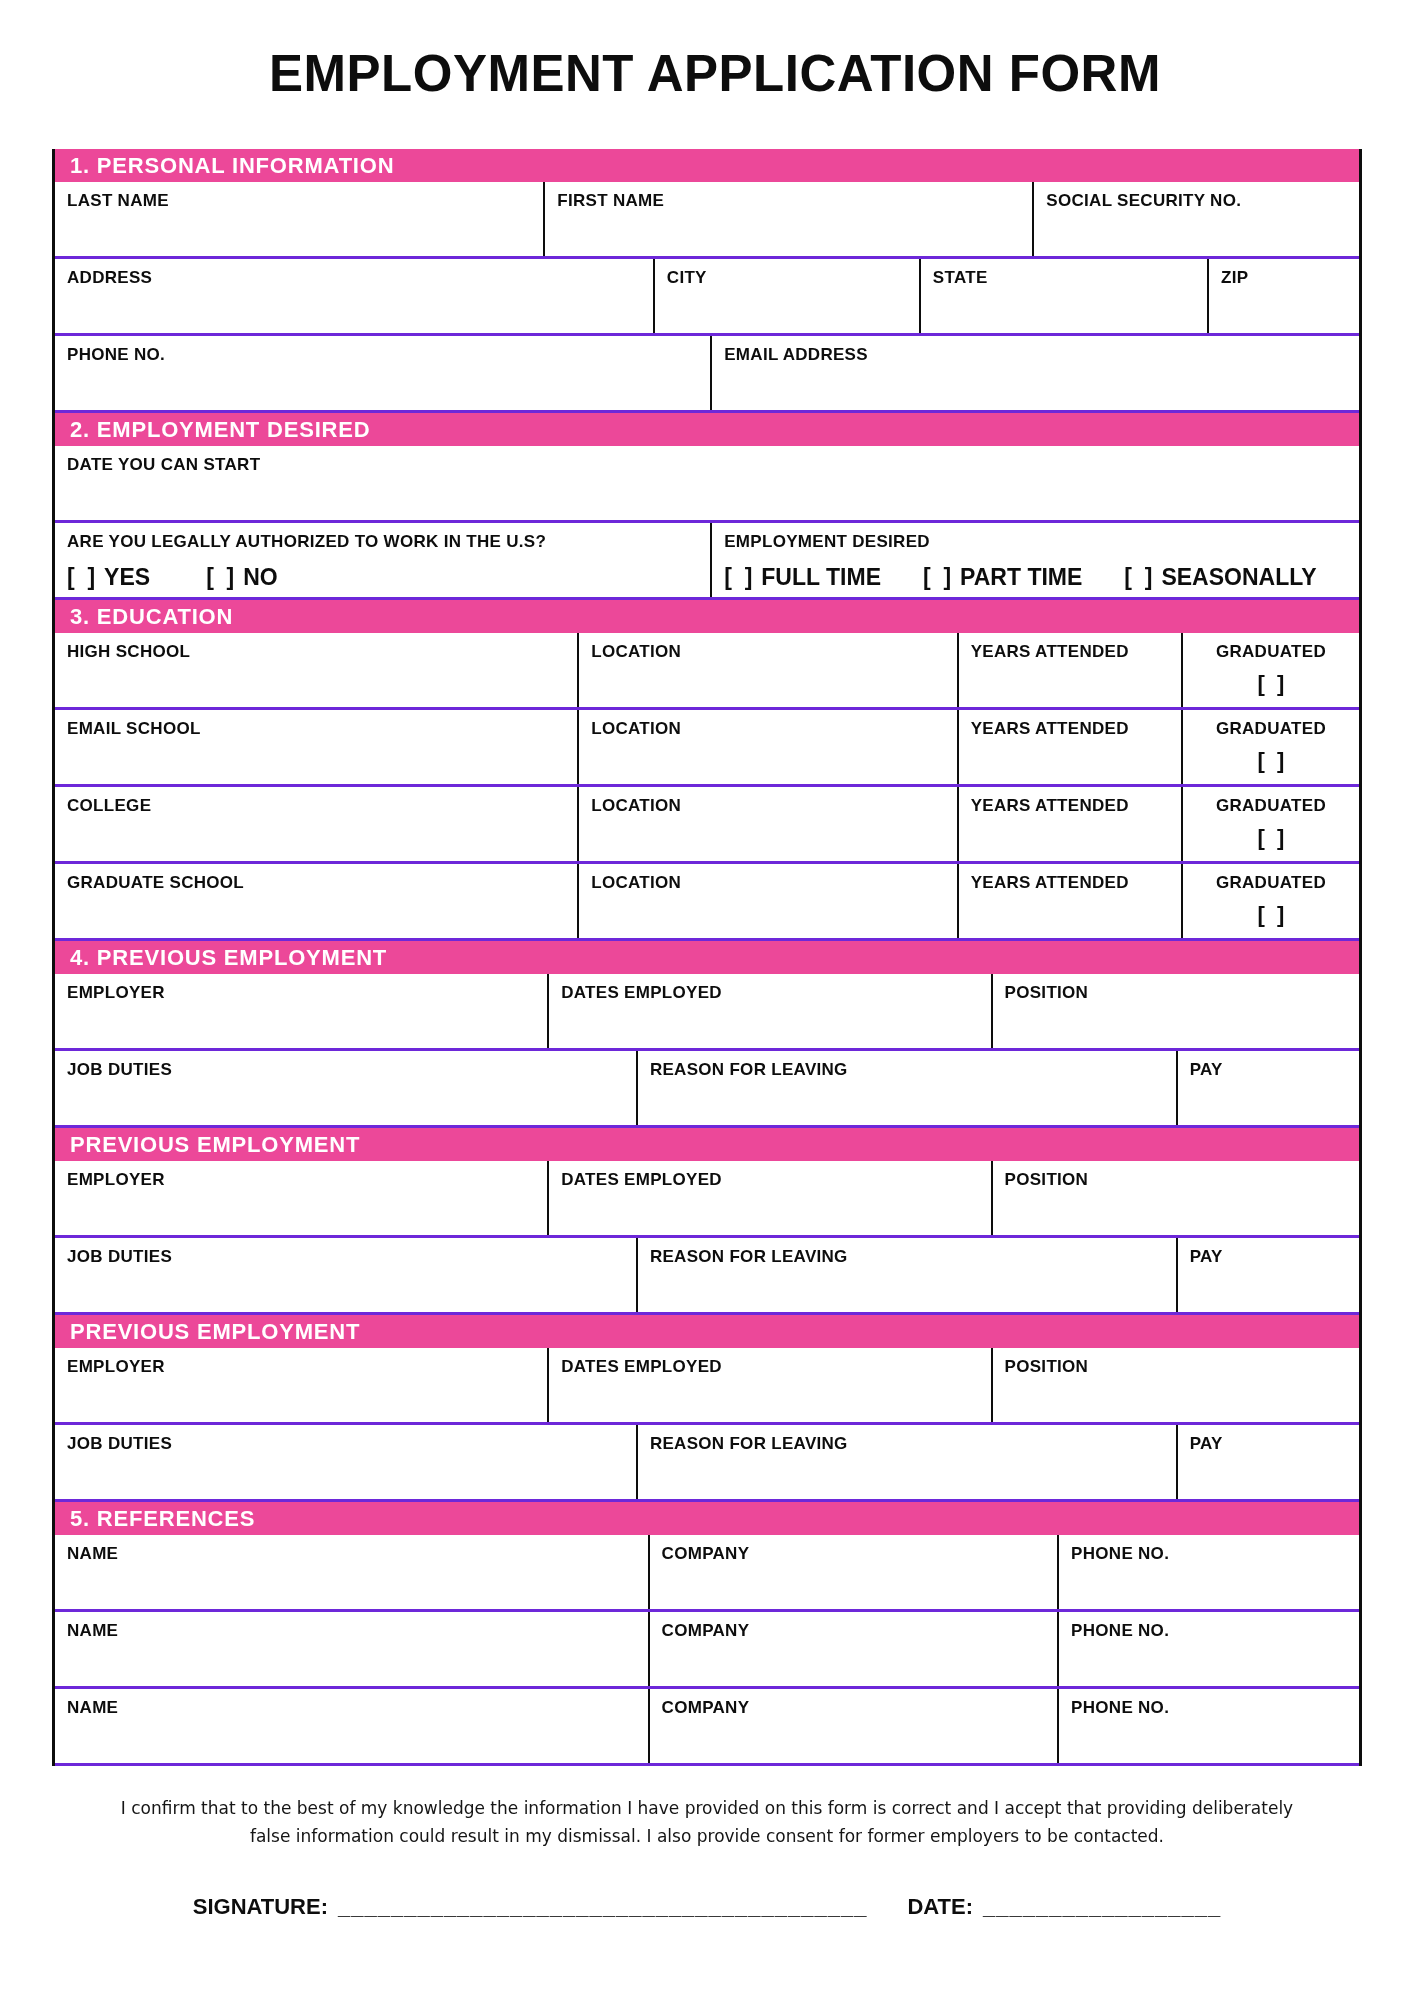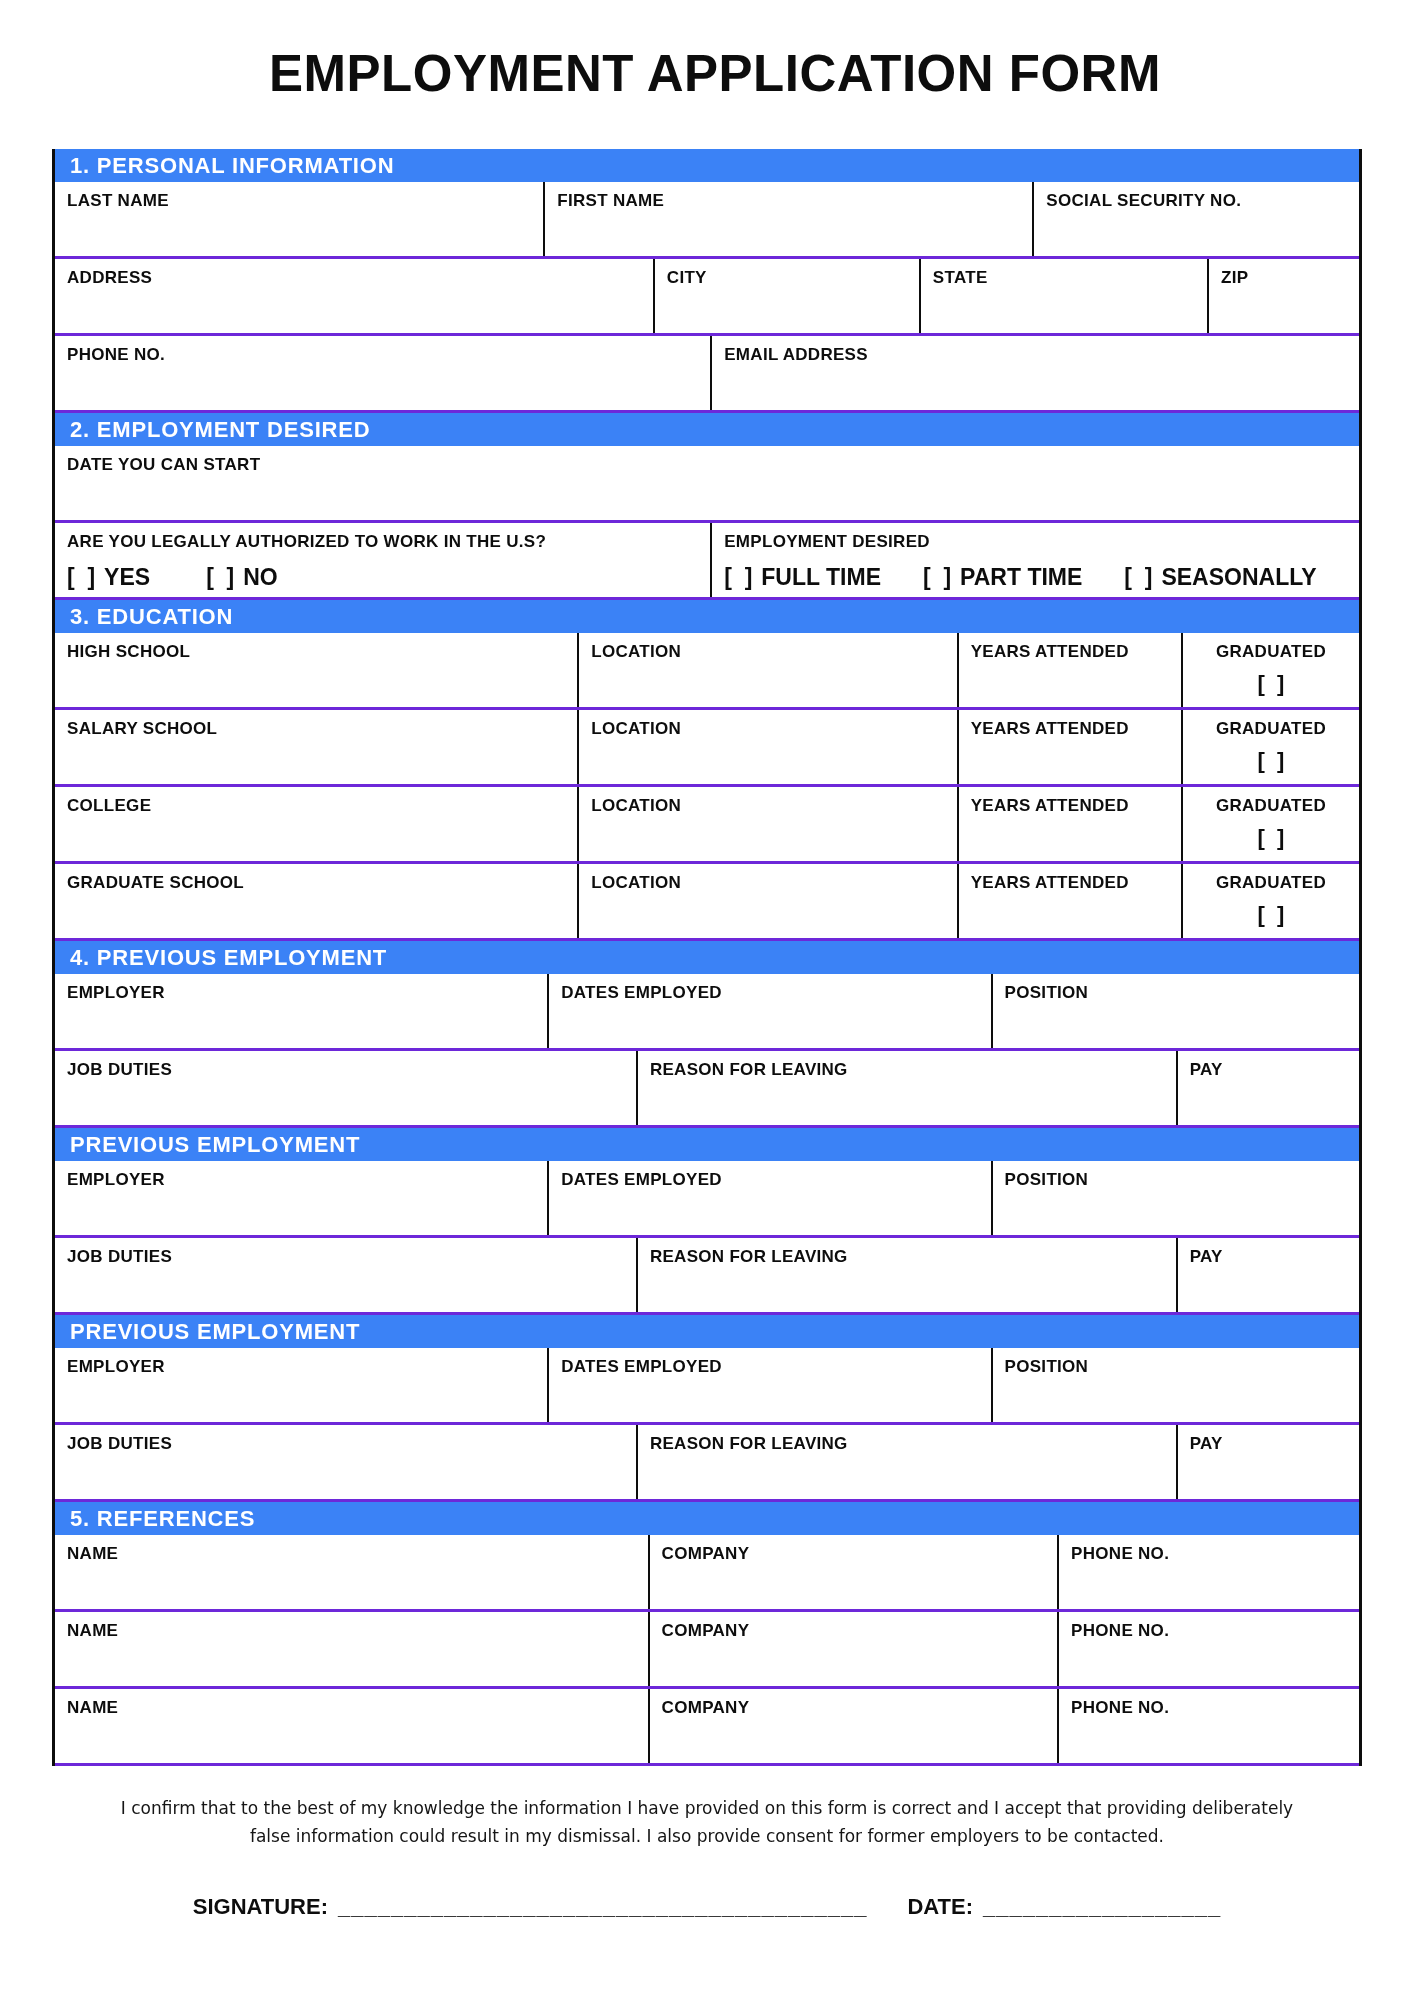--- a/index.html
+++ b/index.html
@@ -22,21 +22,21 @@
 
   .form-table {
     width:1310px;
     margin:46px auto 0 auto;
     border-left:3px solid #0d0d0d;
     border-right:3px solid #0d0d0d;
   }
 
   .band {
     height:33px;
-    background:#3b82f6;
+    background:#ec4899;
     color:#ffffff;
     display:flex;
     align-items:center;
     padding-left:15px;
     font-size:22px;
     font-weight:600;
     letter-spacing:0.8px;
   }
 
   .row { display:flex; border-bottom:3px solid #6d28d9; height:77px; }
@@ -195,21 +195,21 @@
         <span class="lbl">YEARS ATTENDED</span>
       </div>
       <div class="cell center" style="flex:1">
         <span class="lbl">GRADUATED</span>
         <span class="grad-box">[  ]</span>
       </div>
     </div>
 
     <div class="row">
       <div class="cell" style="width:40.2%">
-        <span class="lbl">SALARY SCHOOL</span>
+        <span class="lbl">EMAIL SCHOOL</span>
       </div>
       <div class="cell" style="width:29.1%">
         <span class="lbl">LOCATION</span>
       </div>
       <div class="cell" style="width:17.2%">
         <span class="lbl">YEARS ATTENDED</span>
       </div>
       <div class="cell center" style="flex:1">
         <span class="lbl">GRADUATED</span>
         <span class="grad-box">[  ]</span>

